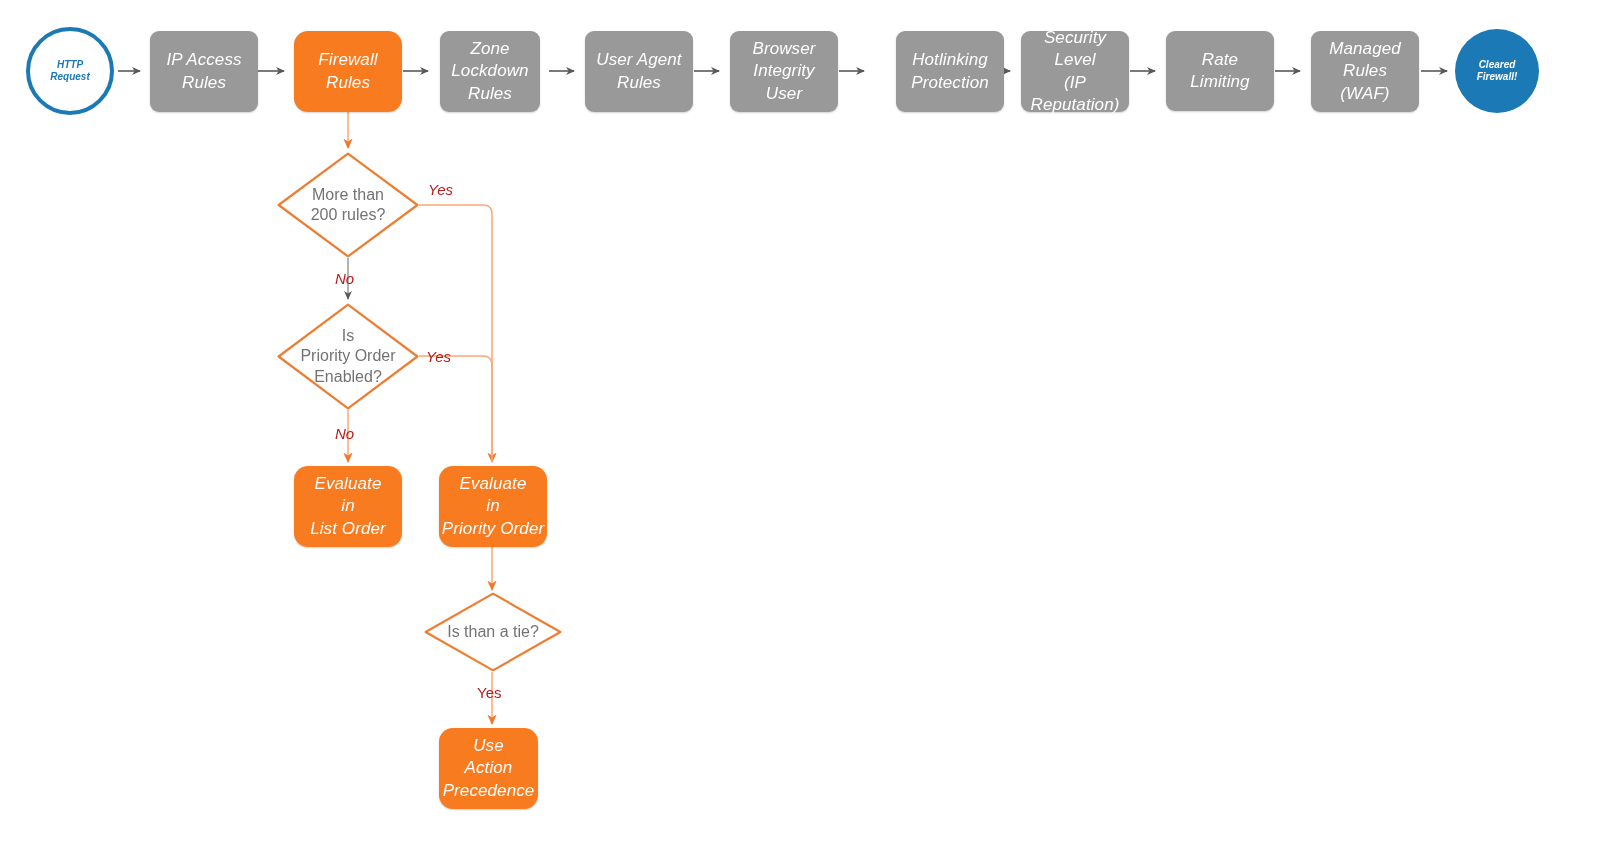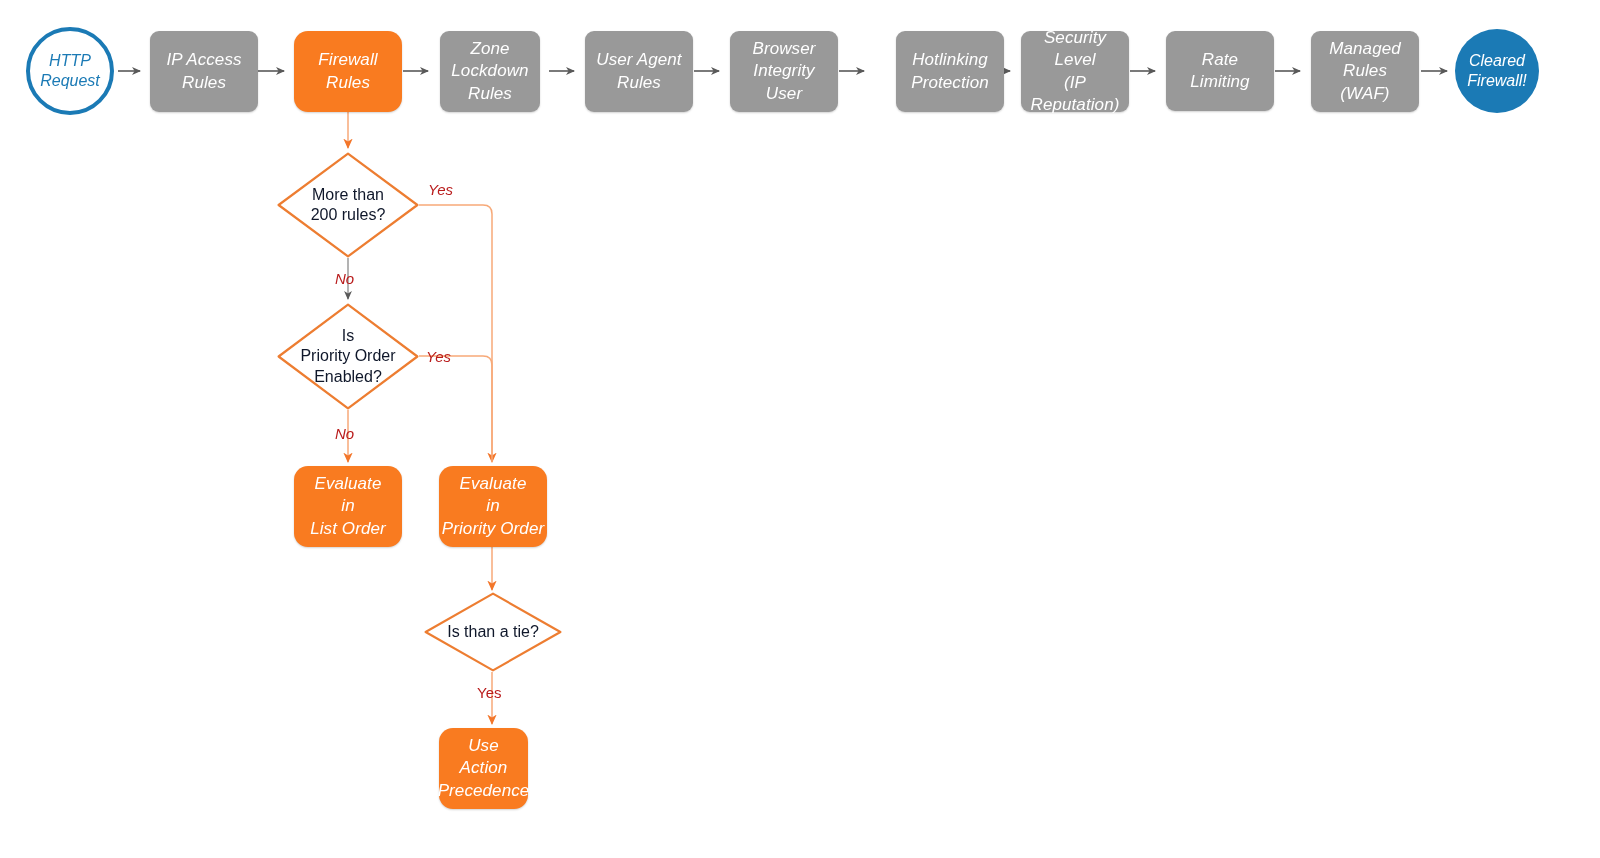--- a/index.html
+++ b/index.html
@@ -55,38 +55,38 @@
   .proc.orange {
     background: #f97b20;
     box-shadow: 0 1px 2px rgba(0,0,0,.18);
     border-radius: 14px;
   }
 
   
   .term {
     border-radius: 50%;
     font-style: italic;
-    font-weight: normal;
-    font-size: 16px;
+    font-weight: bold;
+    font-size: 10px;
     line-height: 1.25;
   }
   .term.hollow {
     background: #ffffff;
     border: 4px solid #1b7ab5;
     color: #1b7ab5;
   }
   .term.filled {
     background: #1b7ab5;
     color: #ffffff;
   }
 
   
   .decision {
     background: transparent;
-    color: #0f172a;
+    color: #737373;
     font-size: 16px;
     line-height: 1.28;
     font-style: normal;
     align-items: center;
   }
   .decision .dia-svg {
     position: absolute;
     left: 0;
     top: 0;
     width: 100%;
@@ -247,21 +247,21 @@
 Priority Order</span>
   </div>
 
   <div class="node decision" style="left:424px; top:592px; width:138px; height:80px;">
     <svg class="dia-svg" viewBox="0 0 138 80" preserveAspectRatio="none">
       <polygon points="69,1.6 136.4,40 69,78.4 1.6,40" fill="#ffffff" stroke="#ed7d31" stroke-width="2.2" stroke-linejoin="round"></polygon>
     </svg>
     <span class="dia-label">Is than a tie?</span>
   </div>
 
-  <div class="node proc orange" style="left:439px; top:728px; width:89px; height:81px;">
+  <div class="node proc orange" style="left:439px; top:728px; width:99px; height:81px;">
     <span>Use
 Action
 Precedence</span>
   </div>
 
   <div class="edge-label" style="left:428px; top:181px;">Yes</div>
 
   <div class="edge-label" style="left:335px; top:270px;">No</div>
 
   <div class="edge-label" style="left:426px; top:348px;">Yes</div>

